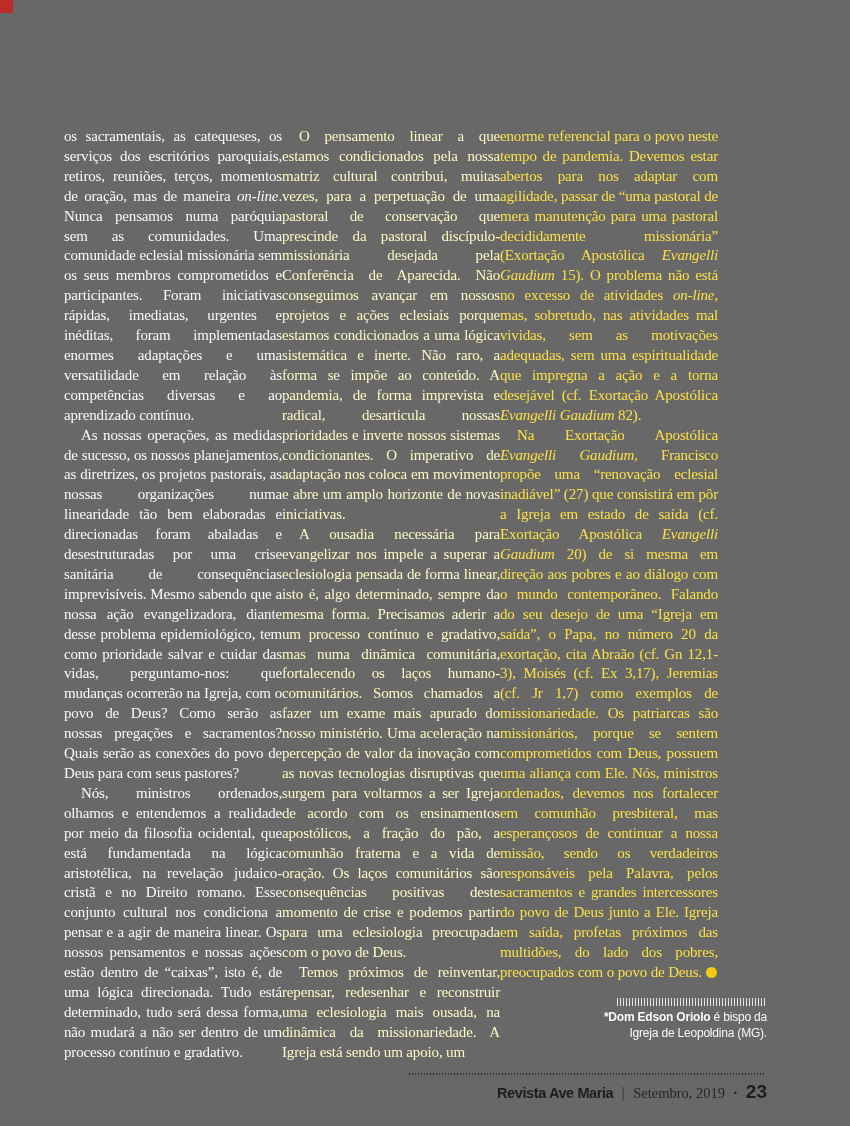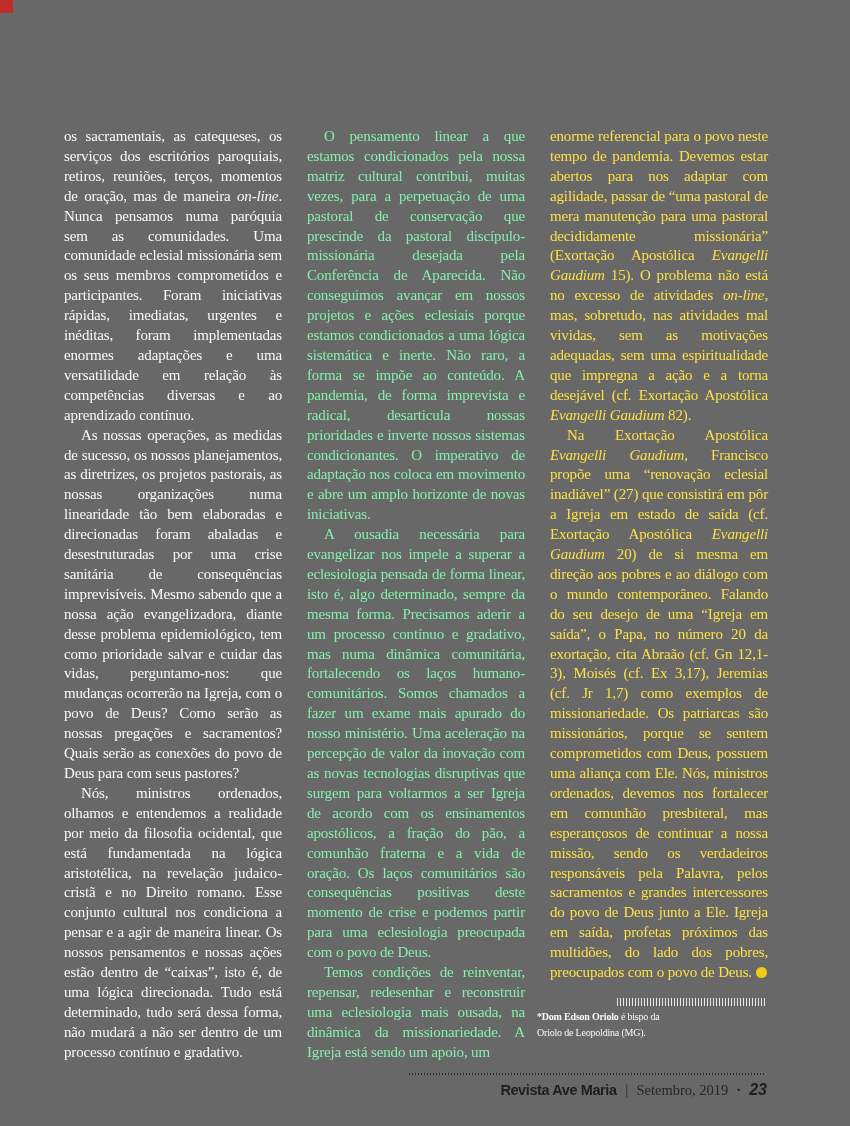--- a/index.html
+++ b/index.html
@@ -8,38 +8,39 @@
     font-family:"Liberation Serif", serif;
   }
   .page{
     position:absolute;inset:0;width:850px;height:1126px;
   }
   .corner-mark{
     position:absolute;top:0;left:0;width:13px;height:13px;
   }
   .columns{
     position:absolute;top:127px;left:64px;width:704px;
-    display:flex;gap:25px;
+    display:flex;
   }
   .col{
     width:218px;flex:0 0 218px;
     font-size:15px;line-height:19.9px;letter-spacing:-0.15px;
     text-align:justify;
   }
   .col p{margin:0;}
   .col p.indent{text-indent:17px;}
   .col em{font-style:italic;}
   .end-dot{
     display:inline-block;width:11px;height:11px;border-radius:50%;
     margin-left:4px;vertical-align:-1px;
   }
   .byline{
     position:absolute;top:998px;right:83px;width:230px;
-    font-family:Liberation Serif, serif;
-    font-size:10px;line-height:16px;letter-spacing:-0.2px;
+    text-align:right;
+    font-family:Liberation Sans, sans-serif;
+    font-size:12px;line-height:16px;letter-spacing:-0.2px;
   }
   .byline-hatch{
     margin-left:auto;width:150px;height:8px;margin-bottom:3px;
     background:repeating-linear-gradient(90deg, rgba(255,255,255,.85) 0 1px, transparent 1px 3px);
   }
   .byline-text b{font-weight:bold;}
   .footer-divider{
     position:absolute;top:1073px;left:409px;width:357px;height:2px;
     background:repeating-linear-gradient(90deg,#2e2e2e 0 1px, transparent 1px 3px);
   }
@@ -49,49 +50,49 @@
     color:#1e1e1e;
   }
   .footer .mag{
     font-family:"Liberation Sans", sans-serif;font-weight:bold;
     font-size:14.5px;letter-spacing:-0.4px;text-align:center;
   }
   .footer .sep{color:#454545;font-family:"Liberation Sans", sans-serif;font-weight:300;font-size:15px;}
   .footer .date{font-family:"Liberation Serif", serif;font-size:14.5px;color:#262626;}
   .footer .bullet{font-weight:bold;font-size:14.5px;}
   .footer .pagenum{
-    font-family:"Liberation Sans", sans-serif;font-weight:bold;font-size:16px;font-style:italic;
+    font-family:"Liberation Sans", sans-serif;font-weight:bold;font-size:19px;
   }
 </style>
 </head>
 <body style="background: rgb(104, 104, 104);">
 
 <div class="page">
   <div class="corner-mark" style="background: rgb(191, 43, 38);"></div>
 
   <div class="columns">
       <div class="col" style="color: rgb(250, 250, 250);">
         <p class="para"><span>os sacramentais, as catequeses, os serviços dos escritórios paroquiais, retiros, reuniões, terços, momentos de oração, mas de maneira </span><em>on-line</em><span>. Nunca pensamos numa paróquia sem as comunidades. Uma comunidade eclesial missionária sem os seus membros comprometidos e participantes. Foram iniciativas rápidas, imediatas, urgentes e inéditas, foram implementadas enormes adaptações e uma versatilidade em relação às competências diversas e ao aprendizado contínuo.</span></p>
         <p class="para indent"><span>As nossas operações, as medidas de sucesso, os nossos planejamentos, as diretrizes, os projetos pastorais, as nossas organizações numa linearidade tão bem elaboradas e direcionadas foram abaladas e desestruturadas por uma crise sanitária de consequências imprevisíveis. Mesmo sabendo que a nossa ação evangelizadora, diante desse problema epidemiológico, tem como prioridade salvar e cuidar das vidas, perguntamo-nos: que mudanças ocorrerão na Igreja, com o povo de Deus? Como serão as nossas pregações e sacramentos? Quais serão as conexões do povo de Deus para com seus pastores?</span></p>
         <p class="para indent"><span>Nós, ministros ordenados, olhamos e entendemos a realidade por meio da filosofia ocidental, que está fundamentada na lógica aristotélica, na revelação judaico-cristã e no Direito romano. Esse conjunto cultural nos condiciona a pensar e a agir de maneira linear. Os nossos pensamentos e nossas ações estão dentro de “caixas”, isto é, de uma lógica direcionada. Tudo está determinado, tudo será dessa forma, não mudará a não ser dentro de um processo contínuo e gradativo.</span></p>
       </div>
-      <div class="col" style="color: #86efac;">
+      <div class="col" style="color: #fef9c3;">
         <p class="para indent"><span>O pensamento linear a que estamos condicionados pela nossa matriz cultural contribui, muitas vezes, para a perpetuação de uma pastoral de conservação que prescinde da pastoral discípulo-missionária desejada pela Conferência de Aparecida. Não conseguimos avançar em nossos projetos e ações eclesiais porque estamos condicionados a uma lógica sistemática e inerte. Não raro, a forma se impõe ao conteúdo. A pandemia, de forma imprevista e radical, desarticula nossas prioridades e inverte nossos sistemas condicionantes. O imperativo de adaptação nos coloca em movimento e abre um amplo horizonte de novas iniciativas.</span></p>
         <p class="para indent"><span>A ousadia necessária para evangelizar nos impele a superar a eclesiologia pensada de forma linear, isto é, algo determinado, sempre da mesma forma. Precisamos aderir a um processo contínuo e gradativo, mas numa dinâmica comunitária, fortalecendo os laços humano-comunitários. Somos chamados a fazer um exame mais apurado do nosso ministério. Uma aceleração na percepção de valor da inovação com as novas tecnologias disruptivas que surgem para voltarmos a ser Igreja de acordo com os ensinamentos apostólicos, a fração do pão, a comunhão fraterna e a vida de oração. Os laços comunitários são consequências positivas deste momento de crise e podemos partir para uma eclesiologia preocupada com o povo de Deus.</span></p>
-        <p class="para indent"><span>Temos condições de reinventar, repensar, redesenhar e reconstruir uma eclesiologia mais ousada, na dinâmica da missionariedade. A Igreja está sendo um apoio, um</span></p>
+        <p class="para indent"><span>Temos próximos de reinventar, repensar, redesenhar e reconstruir uma eclesiologia mais ousada, na dinâmica da missionariedade. A Igreja está sendo um apoio, um</span></p>
       </div>
       <div class="col" style="color: #fde047;">
         <p class="para"><span>enorme referencial para o povo neste tempo de pandemia. Devemos estar abertos para nos adaptar com agilidade, passar de “uma pastoral de mera manutenção para uma pastoral decididamente missionária” (Exortação Apostólica </span><em>Evangelli Gaudium</em><span> 15). O problema não está no excesso de atividades </span><em>on-line</em><span>, mas, sobretudo, nas atividades mal vividas, sem as motivações adequadas, sem uma espiritualidade que impregna a ação e a torna desejável (cf. Exortação Apostólica </span><em>Evangelli Gaudium</em><span> 82).</span></p>
         <p class="para indent"><span>Na Exortação Apostólica </span><em>Evangelli Gaudium,</em><span> Francisco propõe uma “renovação eclesial inadiável” (27) que consistirá em pôr a Igreja em estado de saída (cf. Exortação Apostólica </span><em>Evangelli Gaudium</em><span> 20) de si mesma em direção aos pobres e ao diálogo com o mundo contemporâneo. Falando do seu desejo de uma “Igreja em saída”, o Papa, no número 20 da exortação, cita Abraão (cf. Gn 12,1-3), Moisés (cf. Ex 3,17), Jeremias (cf. Jr 1,7) como exemplos de missionariedade. Os patriarcas são missionários, porque se sentem comprometidos com Deus, possuem uma aliança com Ele. Nós, ministros ordenados, devemos nos fortalecer em comunhão presbiteral, mas esperançosos de continuar a nossa missão, sendo os verdadeiros responsáveis pela Palavra, pelos sacramentos e grandes intercessores do povo de Deus junto a Ele. Igreja em saída, profetas próximos das multidões, do lado dos pobres, preocupados com o povo de Deus.</span><span class="end-dot" style="background: rgb(241, 202, 22);"></span></p>
       </div>
     </div>
 
   <div class="byline">
     <div class="byline-hatch"></div>
-    <div class="byline-text" style="color: rgb(250, 250, 250);"><b>*Dom Edson Oriolo</b><span> é bispo da</span><br><span>Oriolo de Leopoldina (MG).</span></div>
+    <div class="byline-text" style="color: rgb(250, 250, 250);"><b>*Dom Edson Oriolo</b><span> é bispo da</span><br><span>Igreja de Leopoldina (MG).</span></div>
   </div>
 
   <div class="footer-divider"></div>
 
   <div class="footer">
     <span class="mag">Revista Ave Maria</span>
     <span class="sep">|</span>
     <span class="date">Setembro, 2019</span>
     <span class="bullet">·</span>
     <span class="pagenum">23</span>

